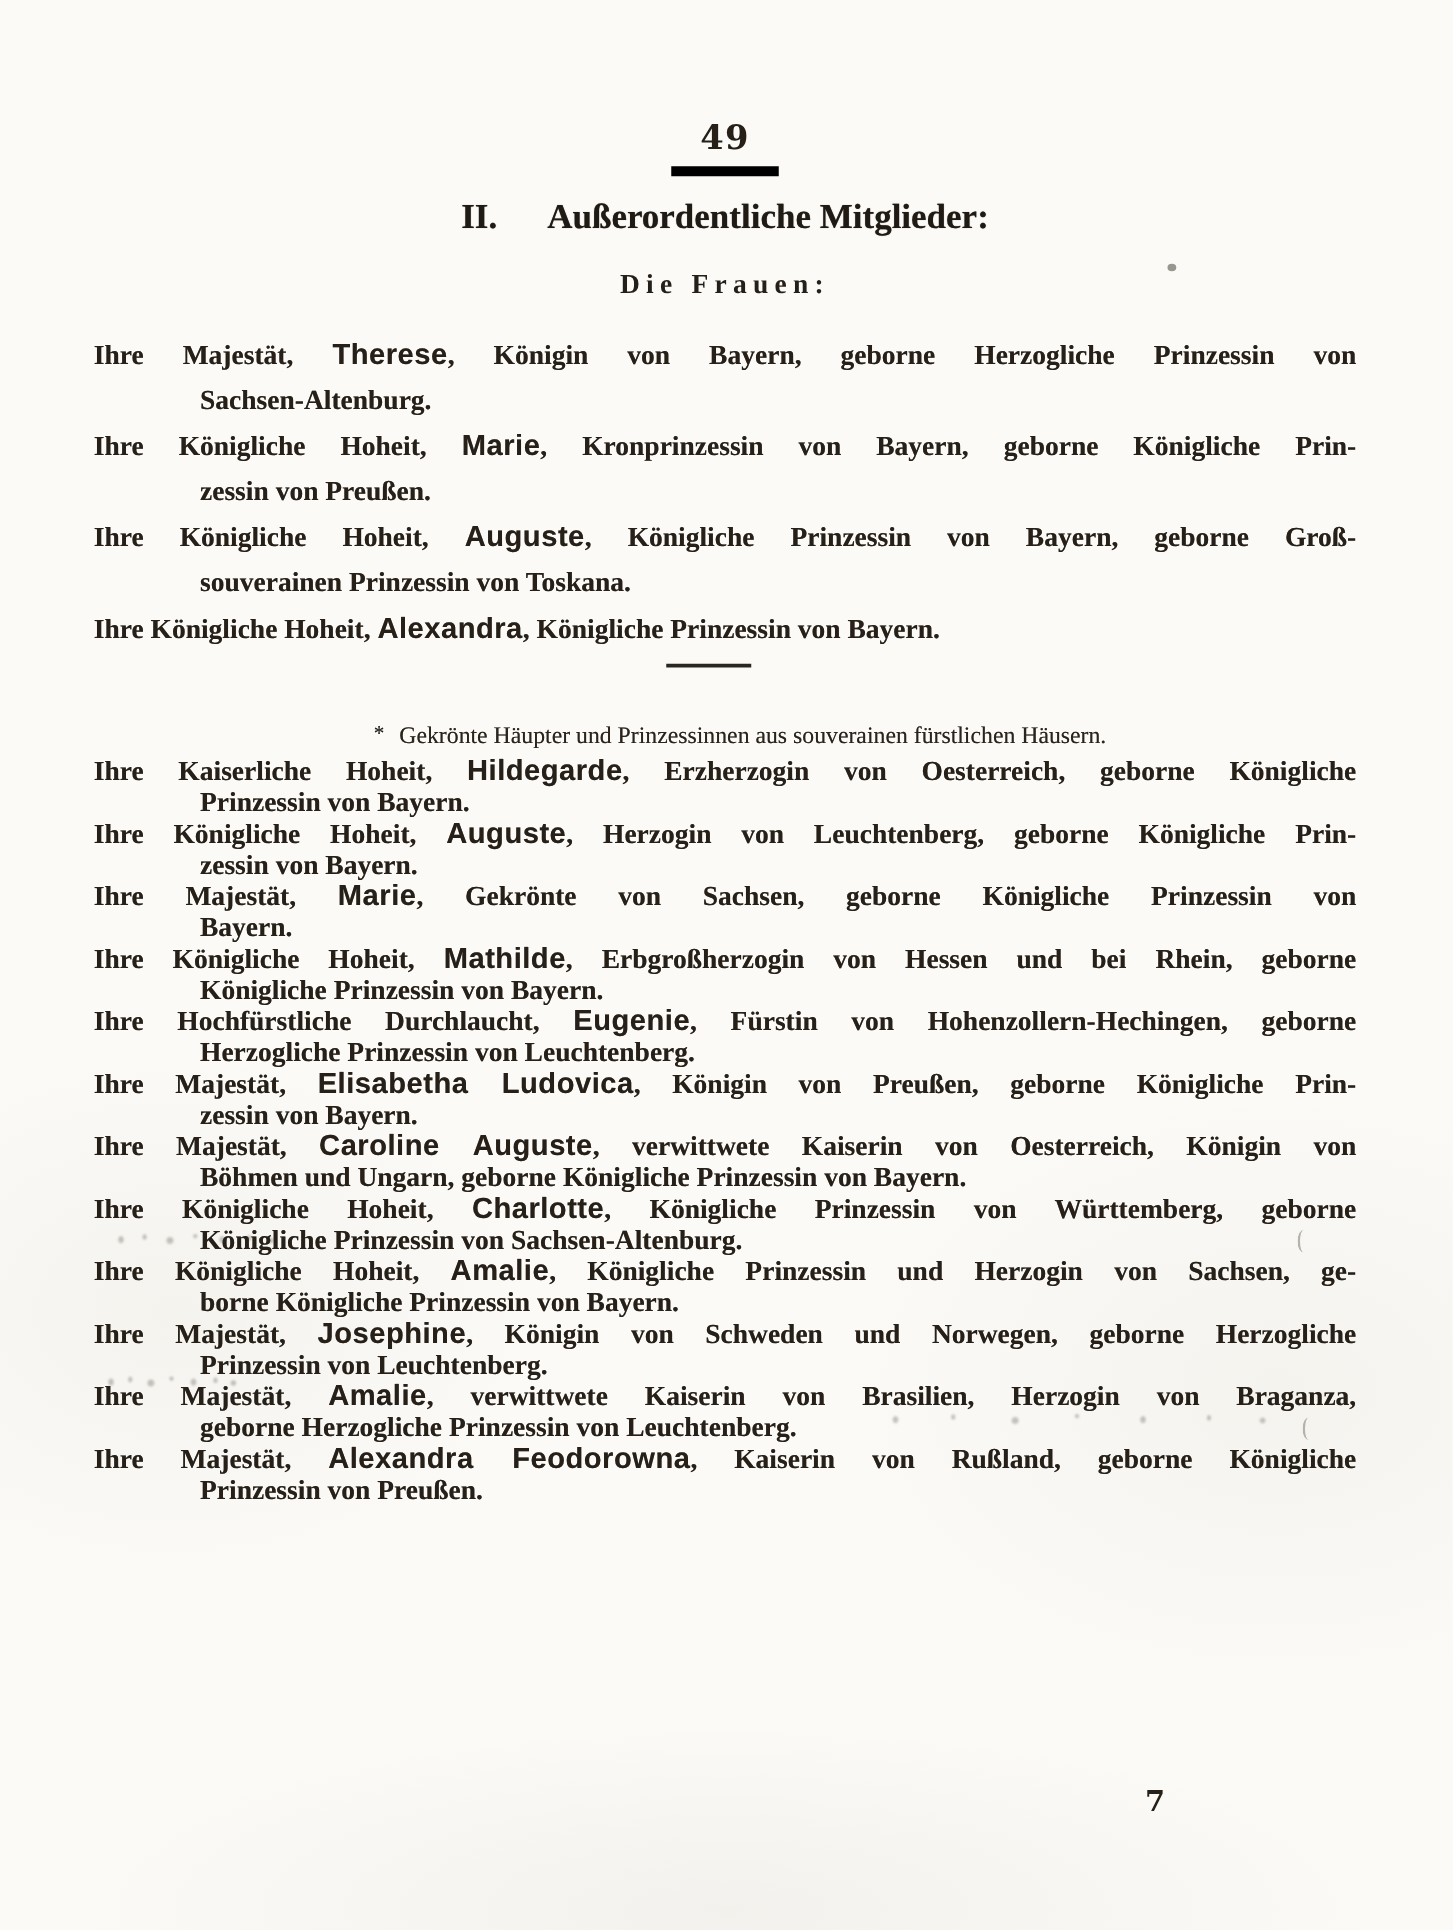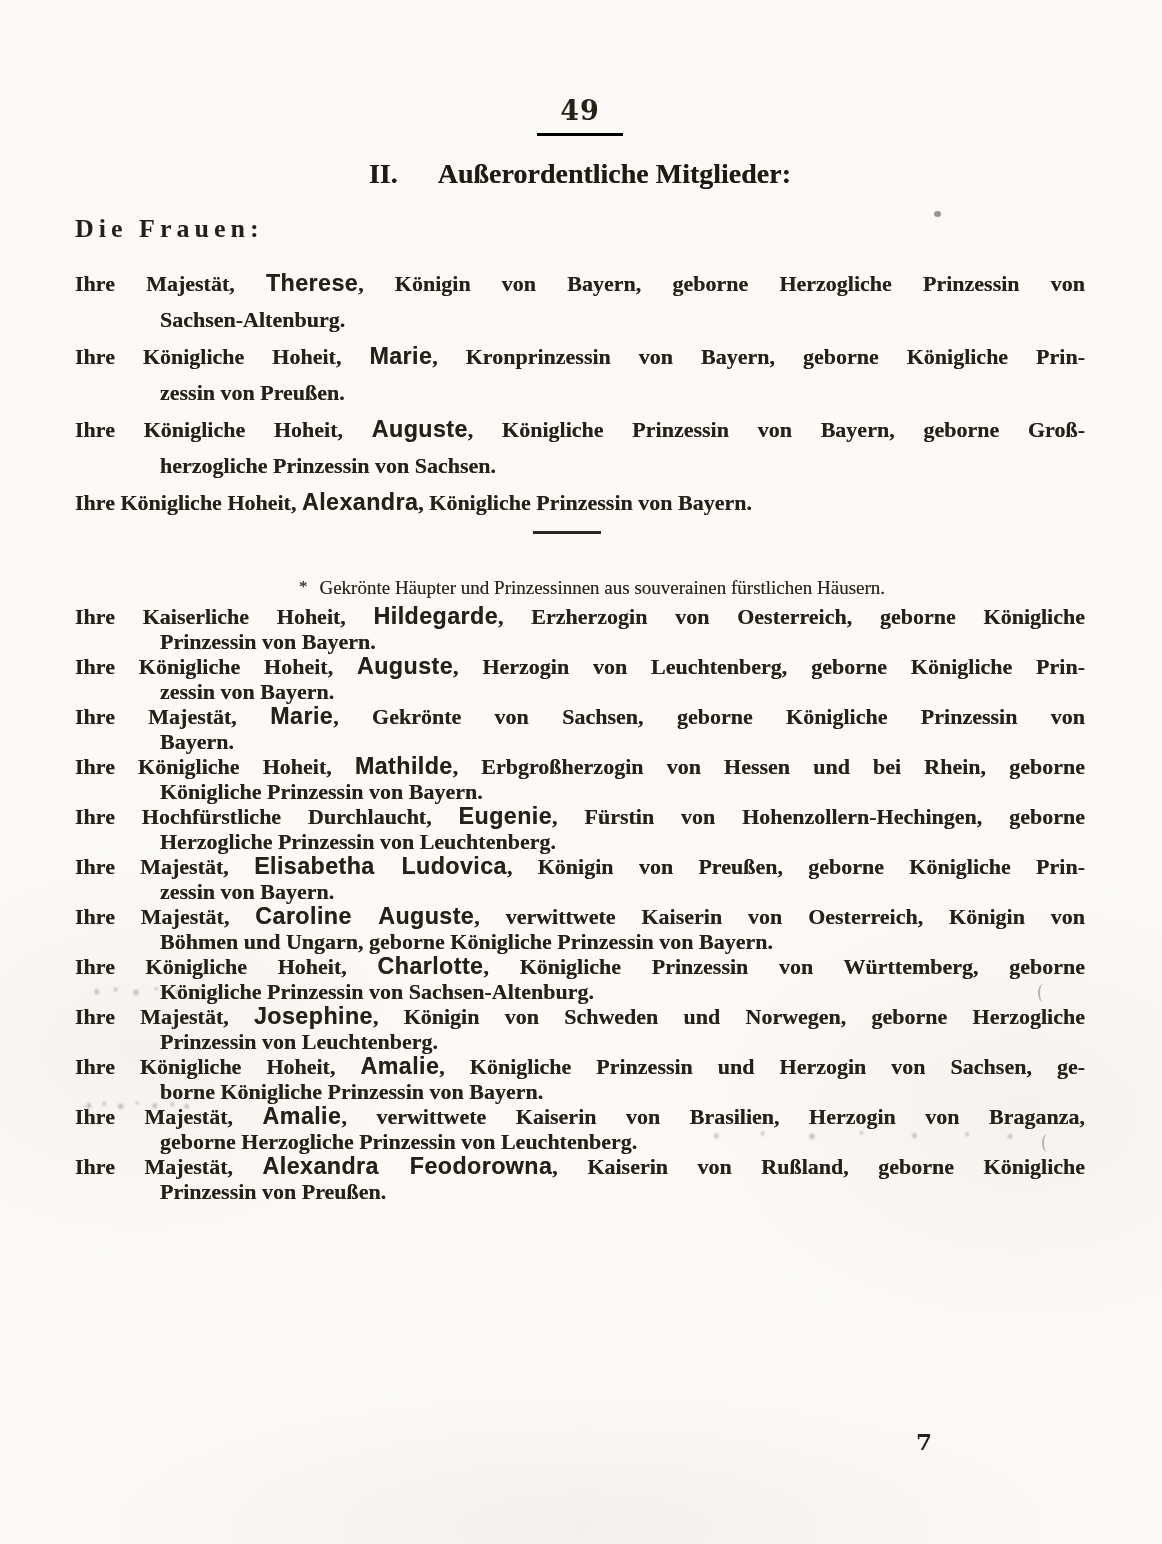--- a/index.html
+++ b/index.html
@@ -15,34 +15,34 @@
     background:
       radial-gradient(420px 300px at 12% 68%, rgba(120,110,95,0.05), transparent 70%),
       radial-gradient(500px 340px at 88% 72%, rgba(120,110,95,0.05), transparent 70%),
       radial-gradient(700px 200px at 50% 99%, rgba(110,100,88,0.06), transparent 75%);
   }
   .text-block{position:absolute;left:75px;top:0;width:1010px;}
 
   .page-number-wrap{
     position:absolute;top:95px;left:50%;transform:translateX(-50%);
     width:86px;text-align:center;
-    border-bottom:3px solid #000000;padding-bottom:7px;
+    border-bottom:8px solid #000000;padding-bottom:7px;
   }
   .page-number{
     font-family:"DejaVu Serif",serif;font-weight:700;font-size:27px;letter-spacing:1px;
   }
   .heading-row{
     position:absolute;top:158px;left:0;width:100%;
     display:flex;justify-content:center;gap:40px;
     font-weight:700;font-size:28px;color:#1f1a13;
     text-shadow:0 0 0.6px rgba(31,26,19,0.7);
   }
   .subtitle{
-    position:absolute;top:214px;left:0;width:100%;text-align:left;
-    font-weight:700;font-size:26px;letter-spacing:5px;color:#241f18;
+    position:absolute;top:214px;left:0;width:100%;text-align:center;
+    font-weight:700;font-size:22px;letter-spacing:5px;color:#241f18;
   }
   .entries{position:absolute;left:0;width:100%;font-size:22px;font-weight:700;}
   .entries-top{top:265px;line-height:36px;}
   .entries-bottom{top:604px;line-height:25px;}
   .line{white-space:normal;text-shadow:0 0 0.5px rgba(38,32,25,0.55);}
   .line.cont{padding-left:85px;}
   .line.full{
     text-align:justify;text-align-last:justify;white-space:nowrap;
   }
   .name{
@@ -102,21 +102,21 @@
       <div>
         <div class="line full"><span>Ihre Majestät, </span><span class="name">Therese</span><span>, Königin von Bayern, geborne Herzogliche Prinzessin von</span></div>
         <div class="line cont"><span>Sachsen-Altenburg.</span></div>
       </div>
       <div>
         <div class="line full"><span>Ihre Königliche Hoheit, </span><span class="name">Marie</span><span>, Kronprinzessin von Bayern, geborne Königliche Prin-</span></div>
         <div class="line cont"><span>zessin von Preußen.</span></div>
       </div>
       <div>
         <div class="line full"><span>Ihre Königliche Hoheit, </span><span class="name">Auguste</span><span>, Königliche Prinzessin von Bayern, geborne Groß-</span></div>
-        <div class="line cont"><span>herzogliche Prinzessin von Sachsen.</span></div>
+        <div class="line cont"><span>souverainen Prinzessin von Toskana.</span></div>
       </div>
       <div>
         <div class="line"><span>Ihre Königliche Hoheit, </span><span class="name">Alexandra</span><span>, Königliche Prinzessin von Bayern.</span></div>
       </div>
     </div>
 
   <div class="divider-rule"></div>
 
   <div class="footnote">
     <span class="marker">*</span><span>Gekrönte Häupter und Prinzessinnen aus souverainen fürstlichen Häusern.</span>
@@ -149,26 +149,26 @@
       </div>
       <div>
         <div class="line full"><span>Ihre Majestät, </span><span class="name">Caroline Auguste</span><span>, verwittwete Kaiserin von Oesterreich, Königin von</span></div>
         <div class="line cont"><span>Böhmen und Ungarn, geborne Königliche Prinzessin von Bayern.</span></div>
       </div>
       <div>
         <div class="line full"><span>Ihre Königliche Hoheit, </span><span class="name">Charlotte</span><span>, Königliche Prinzessin von Württemberg, geborne</span></div>
         <div class="line cont"><span>Königliche Prinzessin von Sachsen-Altenburg.</span></div>
       </div>
       <div>
+        <div class="line full"><span>Ihre Königliche Hoheit, </span><span class="name">Amalie</span><span>, Königliche Prinzessin und Herzogin von Sachsen, ge-</span></div>
+        <div class="line cont"><span>borne Königliche Prinzessin von Bayern.</span></div>
+      </div>
+      <div>
         <div class="line full"><span>Ihre Majestät, </span><span class="name">Josephine</span><span>, Königin von Schweden und Norwegen, geborne Herzogliche</span></div>
         <div class="line cont"><span>Prinzessin von Leuchtenberg.</span></div>
-      </div>
-      <div>
-        <div class="line full"><span>Ihre Königliche Hoheit, </span><span class="name">Amalie</span><span>, Königliche Prinzessin und Herzogin von Sachsen, ge-</span></div>
-        <div class="line cont"><span>borne Königliche Prinzessin von Bayern.</span></div>
       </div>
       <div>
         <div class="line full"><span>Ihre Majestät, </span><span class="name">Amalie</span><span>, verwittwete Kaiserin von Brasilien, Herzogin von Braganza,</span></div>
         <div class="line cont"><span>geborne Herzogliche Prinzessin von Leuchtenberg.</span></div>
       </div>
       <div>
         <div class="line full"><span>Ihre Majestät, </span><span class="name">Alexandra Feodorowna</span><span>, Kaiserin von Rußland, geborne Königliche</span></div>
         <div class="line cont"><span>Prinzessin von Preußen.</span></div>
       </div>
     </div>

